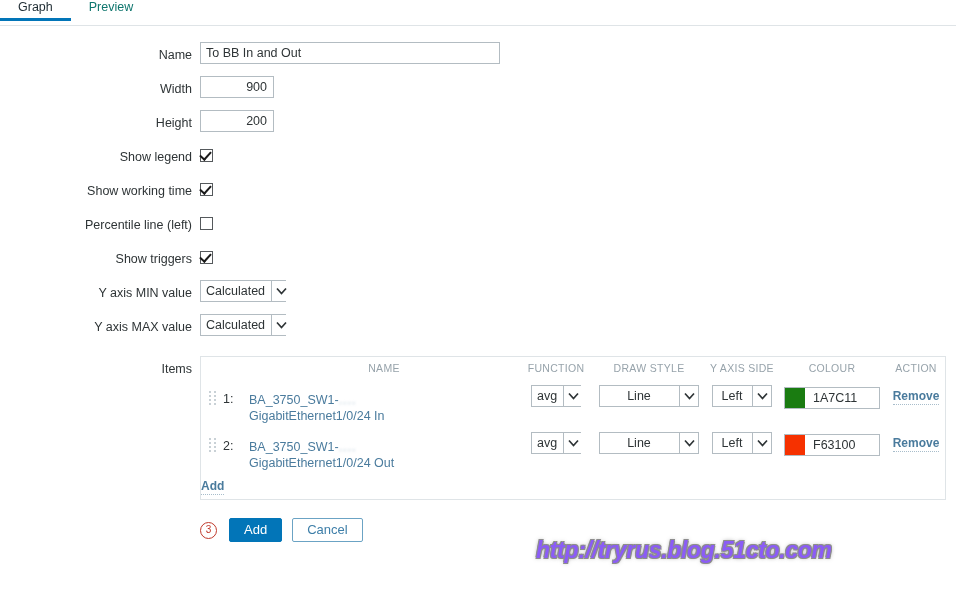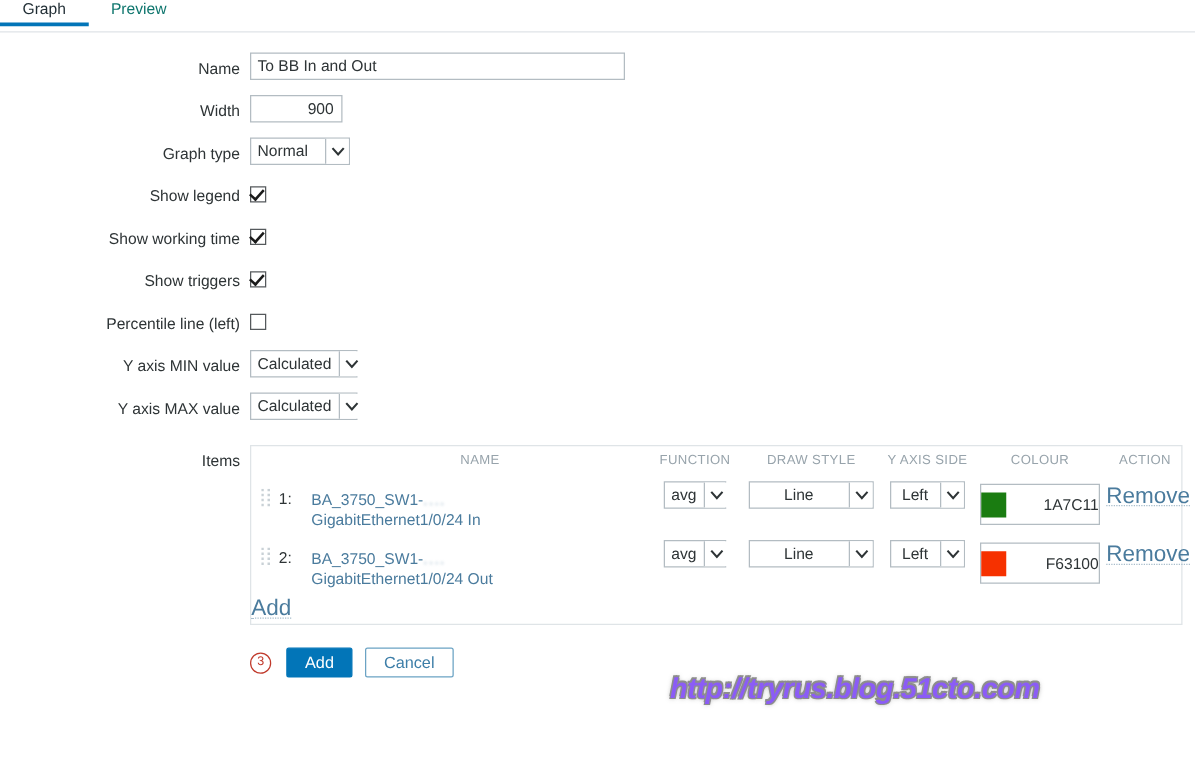--- a/index.html
+++ b/index.html
@@ -215,46 +215,46 @@
     filter: blur(1.4px);
     opacity: 0.55;
     letter-spacing: 1px;
   }
 
   .colour-box {
     display: inline-flex;
     align-items: center;
     border: 1px solid #b3bcc2;
     background: #ffffff;
-    height: 33px;
+    height: 22px;
     width: 96px;
     box-sizing: border-box;
     margin-top: 2px;
     cursor: pointer;
-    justify-content: space-between;
   }
   .colour-sw {
     width: 20px;
     height: 20px;
     flex: 0 0 auto;
   }
   .colour-hex {
     font-size: 12.5px;
     color: #2e3436;
     padding-left: 8px;
     font-family: "Liberation Sans", sans-serif;
   }
 
   .lnk {
     color: #4a7b9d;
-    font-size: 18px;
+    font-size: 12px;
     border-bottom: 1px dotted #a8bdcb;
     cursor: pointer;
     display: inline-block;
     line-height: 15px;
+    font-weight: bold;
   }
   .add-row-cell {
     padding: 8px 0 10px 14px;
   }
 
   
   .footer {
     display: flex;
     align-items: center;
     padding-top: 18px;
@@ -333,60 +333,53 @@
     </div>
   </div>
 
   <div class="row">
     <div class="row-label">Width</div>
     <div class="row-field">
       <input class="txt num" type="text" value="900" style="">
     </div>
   </div>
 
-
-  <div class="row">
-    <div class="row-label">Graph type</div>
-    <div class="row-field">
-      <div class="sel w-graphtype">
-        <span class="sel-val">Normal</span>
-        <span class="sel-arrow">
-          <svg width="11" height="8" viewBox="0 0 11 8">
-              <path d="M1 1.5 L5.5 6.5 L10 1.5" fill="none" stroke="#2e3436" stroke-width="1.7"></path>
-            </svg>
-        </span>
-      </div>
-    </div>
-  </div>
+  <div class="row">
+    <div class="row-label">Height</div>
+    <div class="row-field">
+      <input class="txt num" type="text" value="200" style="">
+    </div>
+  </div>
+
 
   <div class="row">
     <div class="row-label">Show legend</div>
     <div class="row-field">
       <span class="cbx checked"></span>
     </div>
   </div>
 
   <div class="row">
     <div class="row-label">Show working time</div>
     <div class="row-field">
       <span class="cbx checked"></span>
     </div>
   </div>
 
   <div class="row">
+    <div class="row-label">Percentile line (left)</div>
+    <div class="row-field">
+      <span class="cbx"></span>
+    </div>
+  </div>
+
+  <div class="row">
     <div class="row-label">Show triggers</div>
     <div class="row-field">
       <span class="cbx checked"></span>
-    </div>
-  </div>
-
-  <div class="row">
-    <div class="row-label">Percentile line (left)</div>
-    <div class="row-field">
-      <span class="cbx"></span>
     </div>
   </div>
 
 
   <div class="row">
     <div class="row-label">Y axis MIN value</div>
     <div class="row-field">
       <div class="sel w-yaxis">
         <span class="sel-val">Calculated</span>
         <span class="sel-arrow">

